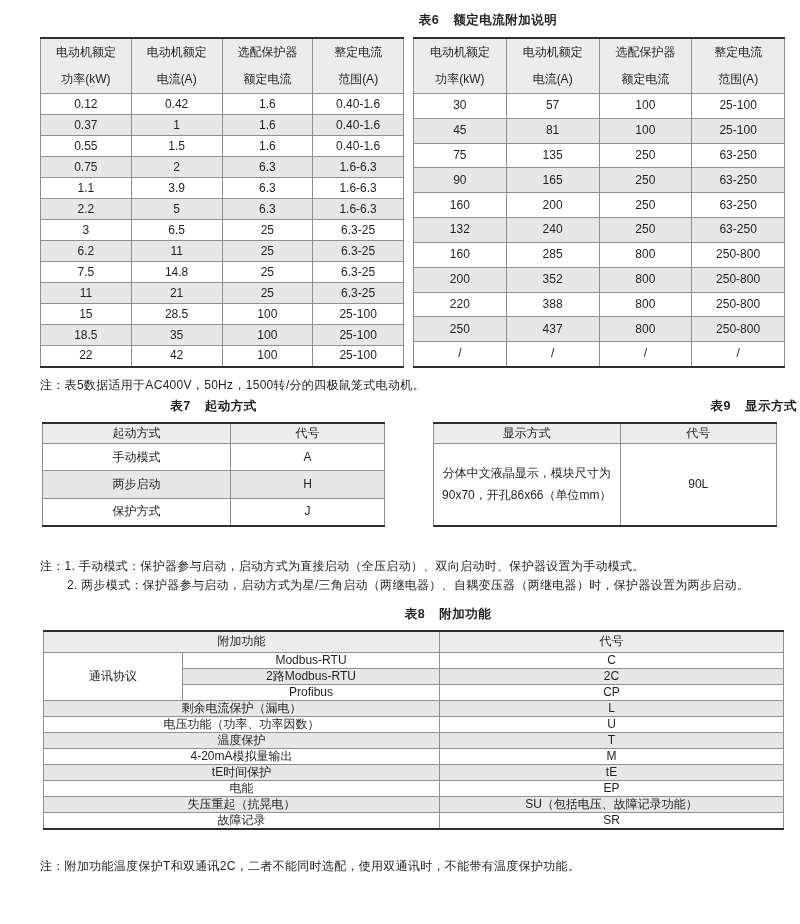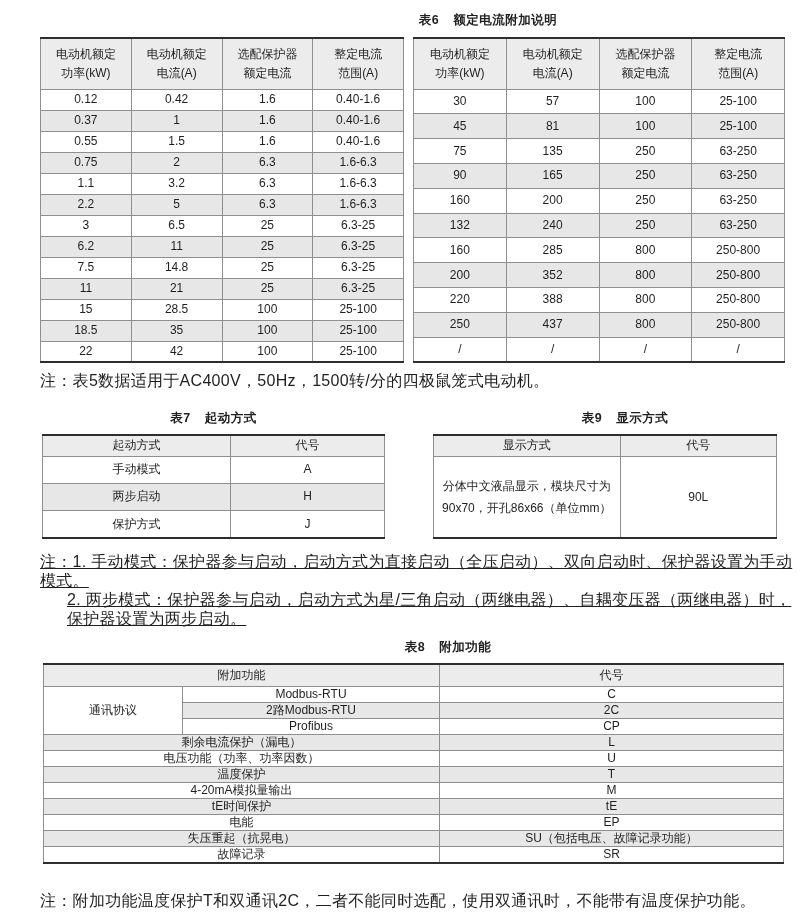--- a/index.html
+++ b/index.html
@@ -29,32 +29,32 @@
   }
   thead th { background:#ececec; }
   tbody tr:nth-child(even) td { background:#e7e7e7; }
   tbody tr:nth-child(even) td.groupcell { background:#ffffff; }
   td { height:21px; line-height:15px; }
   
   .cap6 { margin-top:4px; margin-bottom:8px; position:relative; left:68px; }
   .t6row { display:flex; }
   #table6-left  { width:364px; margin-right:9px; }
   #table6-right { width:372px; }
-  #table6-left th, #table6-right th { height:51px; line-height:19px; }
-  
-  .note { font-size:16px; line-height:17px; letter-spacing:0.3px; }
+  #table6-left th, #table6-right th { height:51px; line-height:27px; }
+  
+  .note { font-size:12px; line-height:17px; letter-spacing:0.3px; }
   .note6 { margin-top:9px; }
-  .note79 { margin-top:13px; line-height:19px;text-decoration:underline; }
+  .note79 { margin-top:30px; line-height:19px; }
   .note79 .line2 { padding-left:27px; }
   .note8 { margin-top:28px; }
   
-  .cap79row { margin-top:21px; display:flex; }
+  .cap79row { margin-top:4px; display:flex; }
   .cap7 { width:343px; margin-left:2px; }
   .gap79 { width:48px; }
-  .cap9 { width:344px; position:relative; left:20px; }
+  .cap9 { width:344px; position:relative; left:20px;text-align:right; }
   .t79row { margin-top:7px; display:flex; }
   #table7 { width:343px; margin-left:2px; }
   #table9 { width:344px; margin-left:48px; }
   #table7 th, #table9 th { height:21px; }
   #table9 td { height:82px; line-height:22px; }
   
   .cap8 { margin-top:11px; position:relative; left:28px; }
   #table8 { width:740px; margin-top:7px; margin-left:3px; }
   #table8 th { height:22px; }
   #table8 td { height:16px; }
@@ -106,21 +106,21 @@
           <td>0.40-1.6</td>
         </tr>
         <tr>
           <td>0.75</td>
           <td>2</td>
           <td>6.3</td>
           <td>1.6-6.3</td>
         </tr>
         <tr>
           <td>1.1</td>
-          <td>3.2</td>
+          <td>3.9</td>
           <td>6.3</td>
           <td>1.6-6.3</td>
         </tr>
         <tr>
           <td>2.2</td>
           <td>5</td>
           <td>6.3</td>
           <td>1.6-6.3</td>
         </tr>
         <tr>

